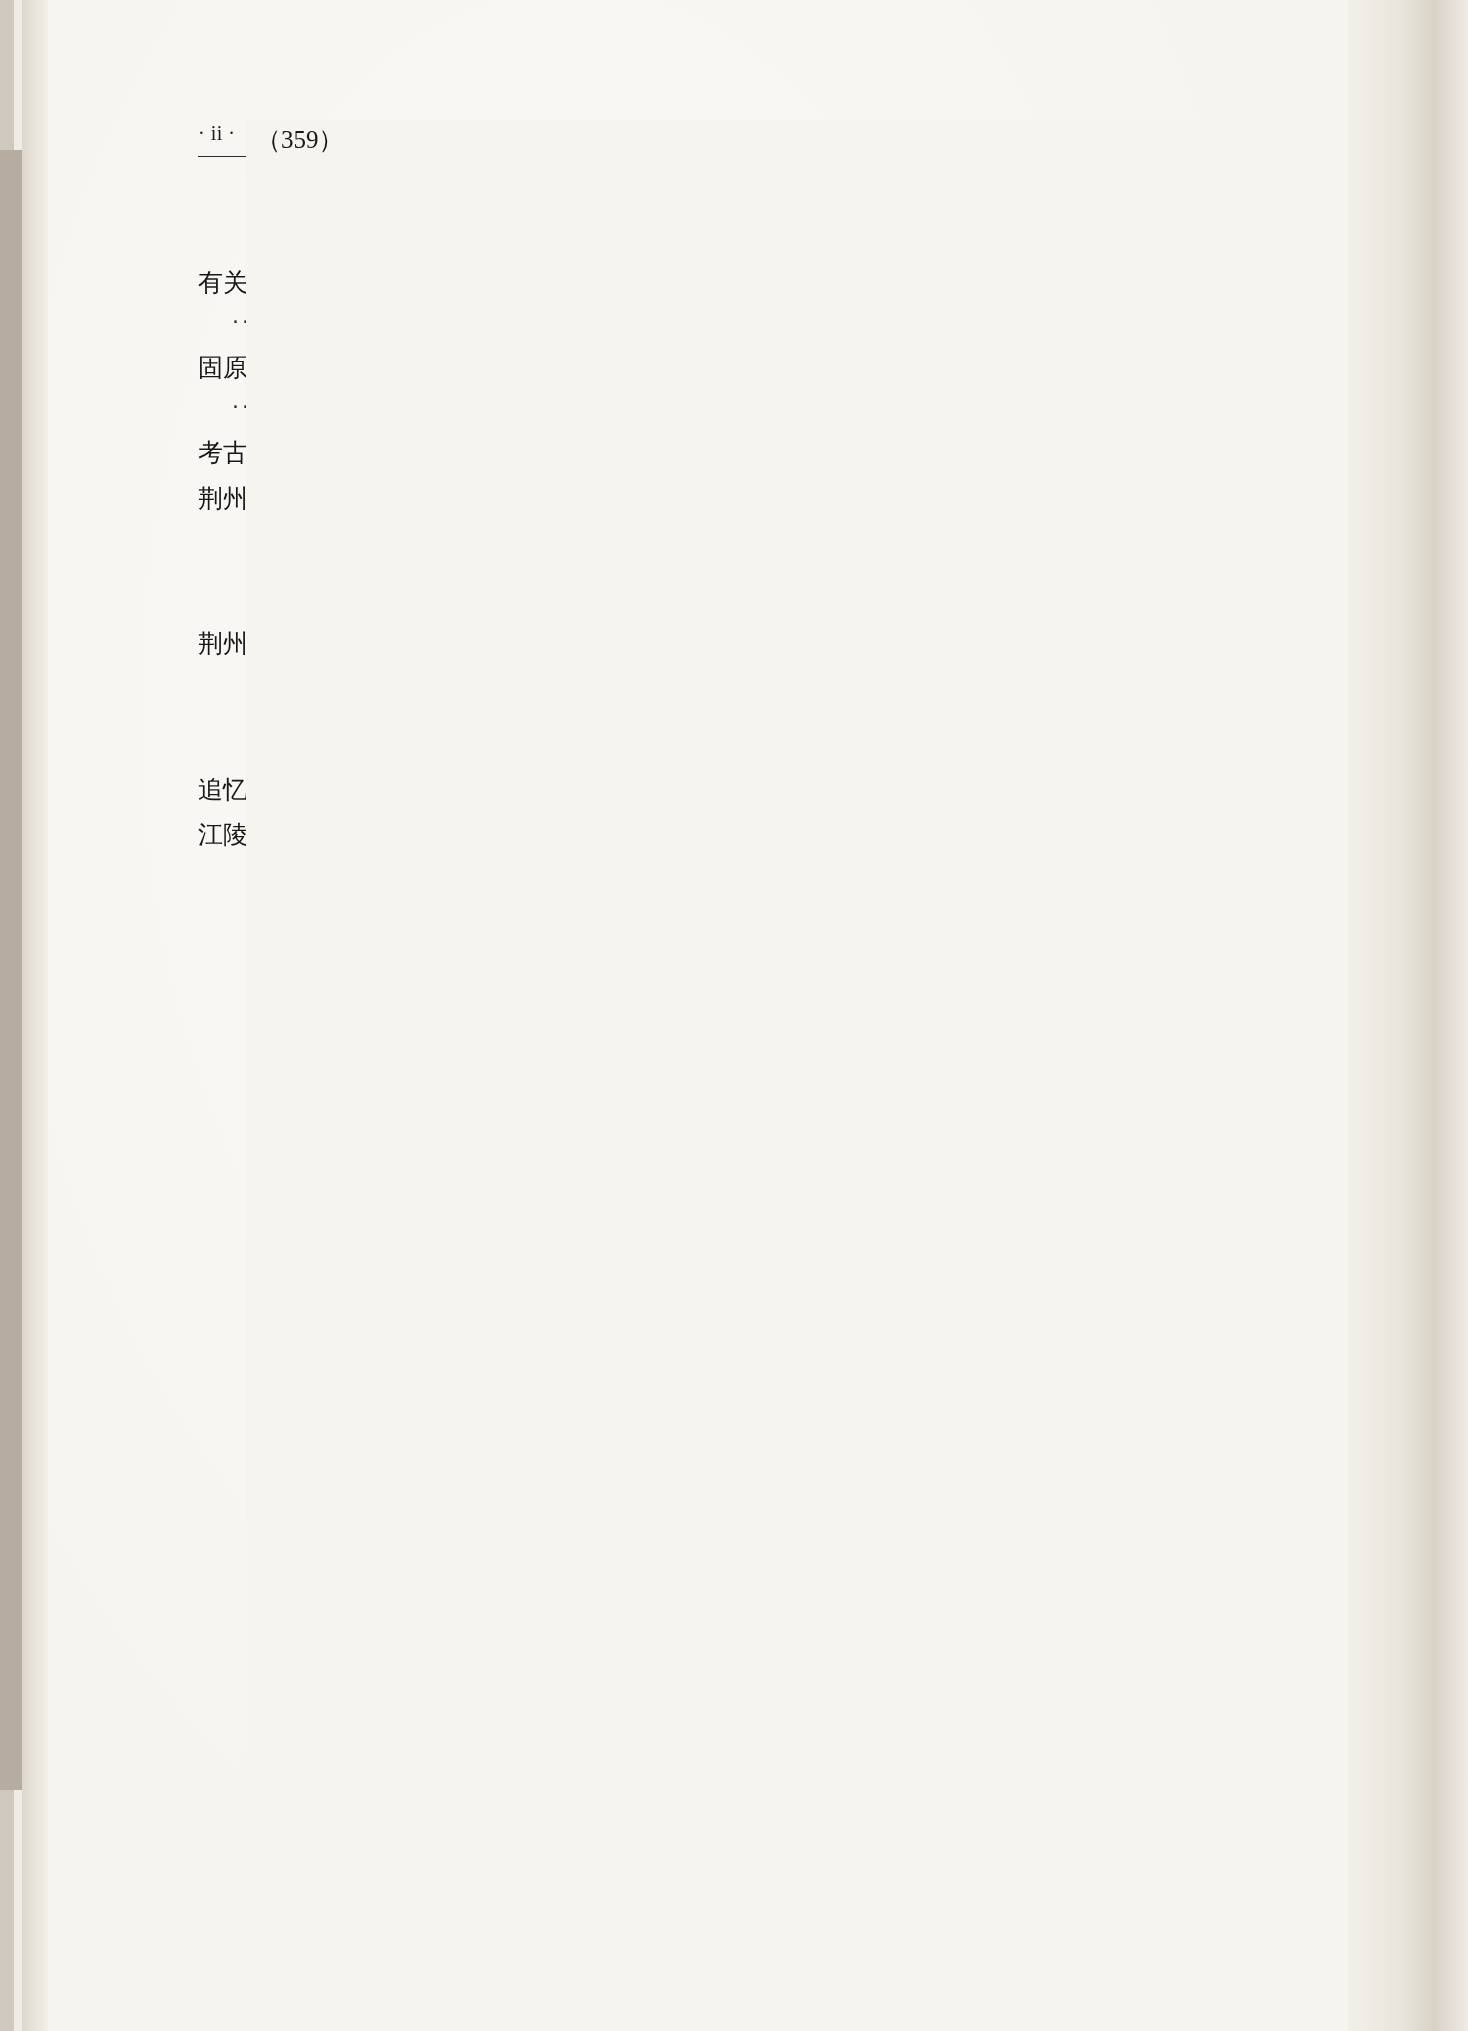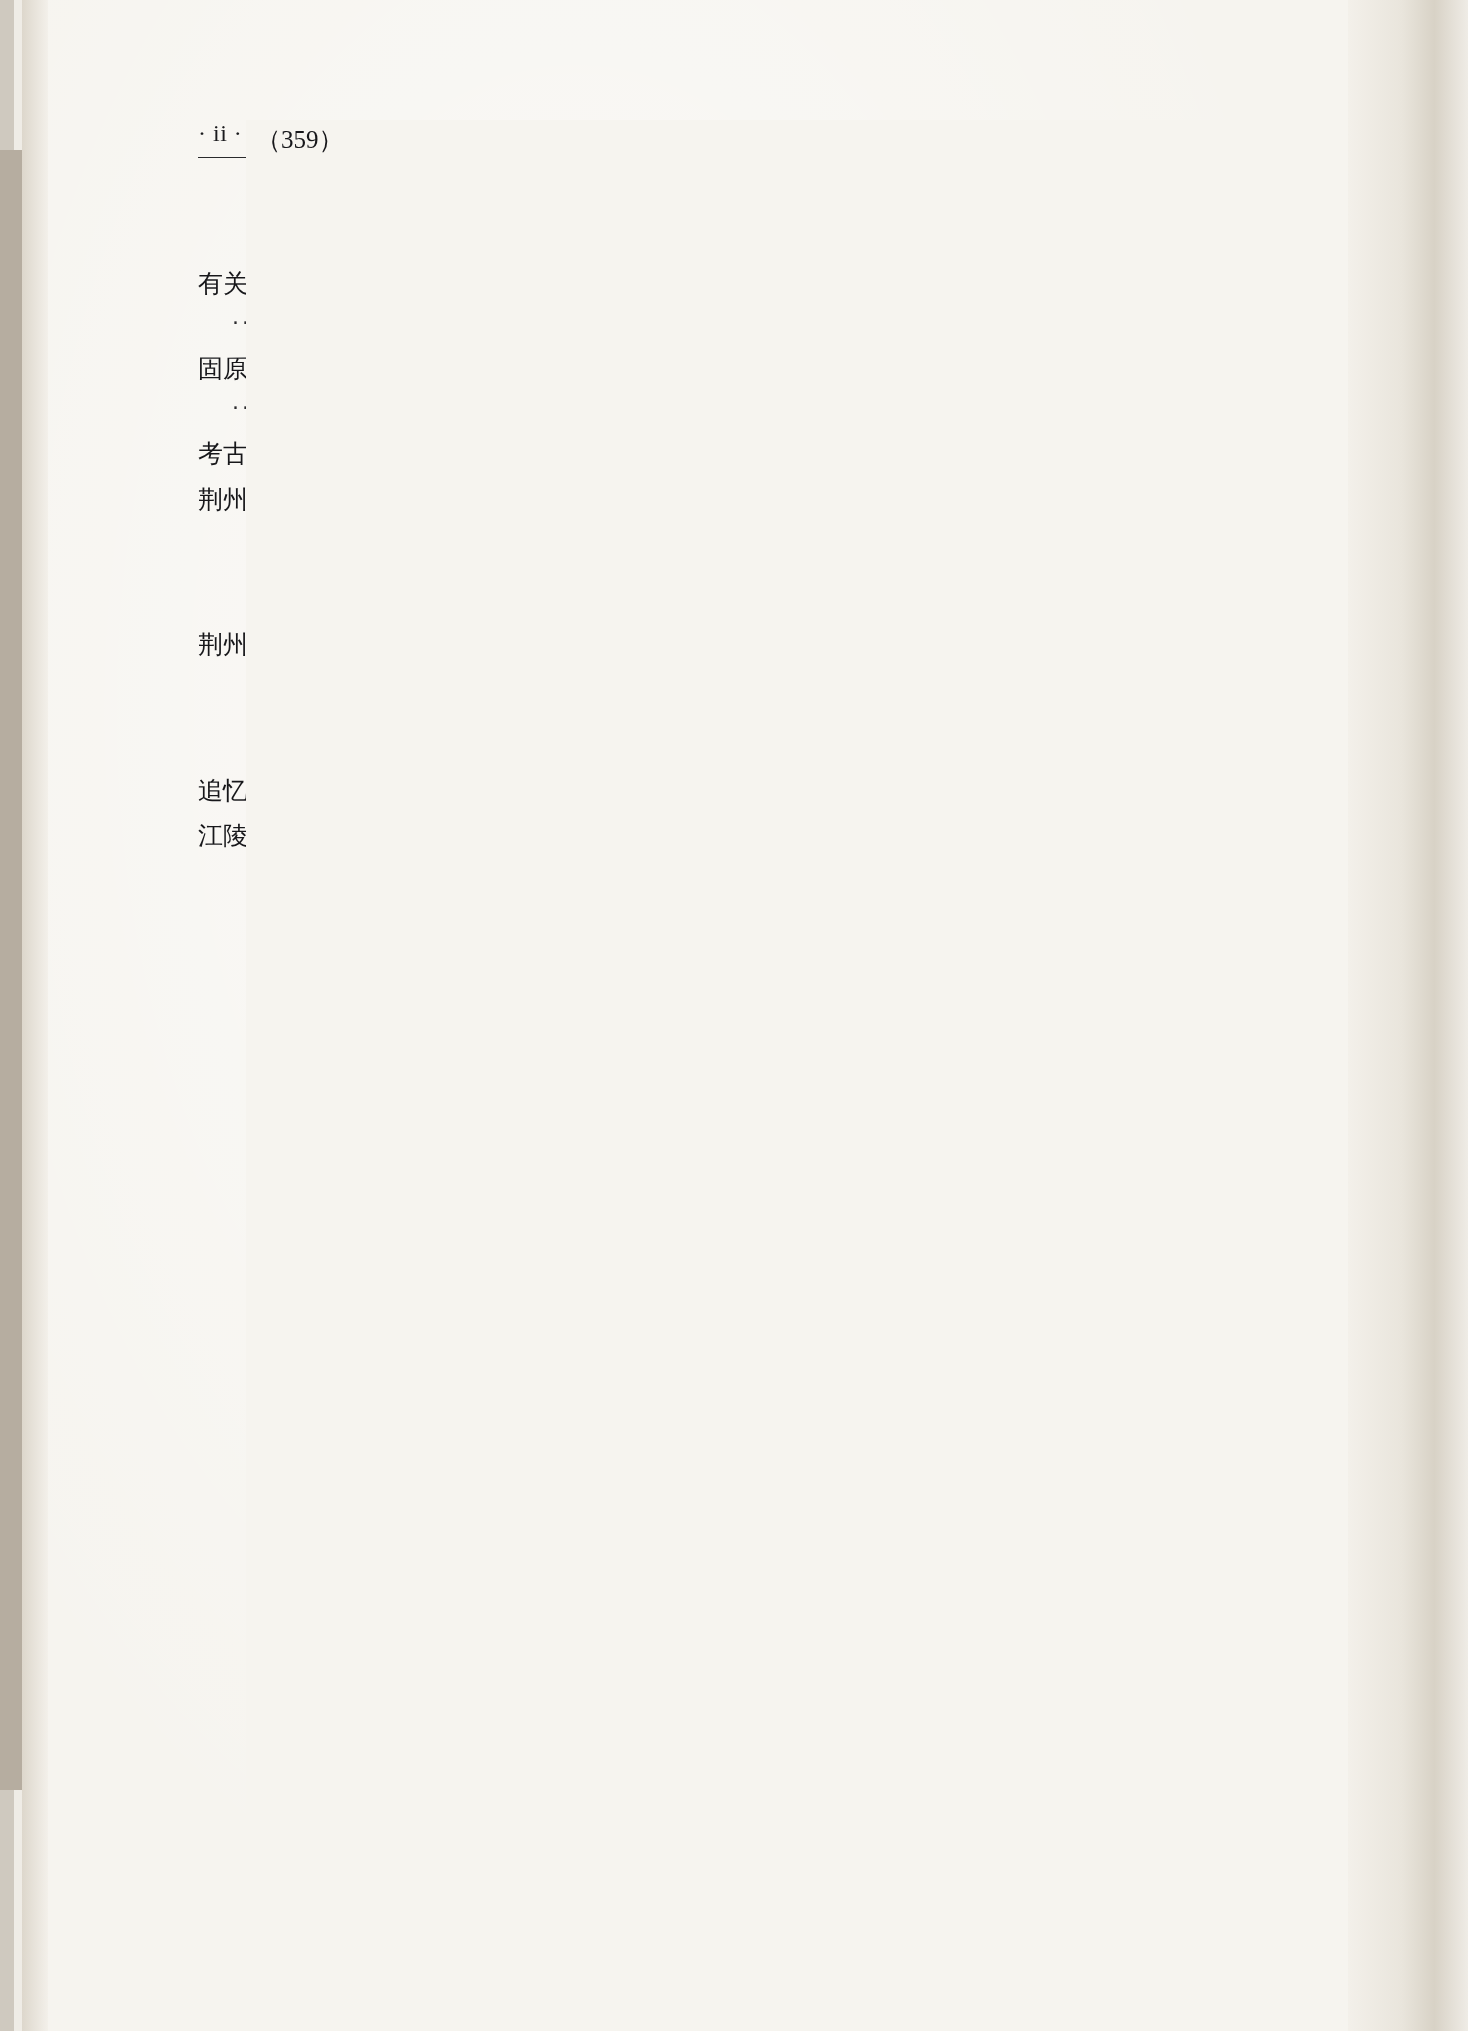--- a/index.html
+++ b/index.html
@@ -73,21 +73,21 @@
     align-items: baseline;
     font-size: 19px;
     letter-spacing: 0.5px;
     color: #1b1b1e;
     padding-bottom: 9px;
     border-bottom: 1.6px solid #2a2a2c;
     width: 1002px;
   }
   .runhead .folio {
     font-family: "Liberation Serif", serif;
-    font-size: 24px;
+    font-size: 20px;
     margin-right: 43px;
     white-space: pre;
   }
   .runhead .book {
     font-size: 20px;
   }
 
   h2.section {
     text-align: center;
     font-size: 31px;

